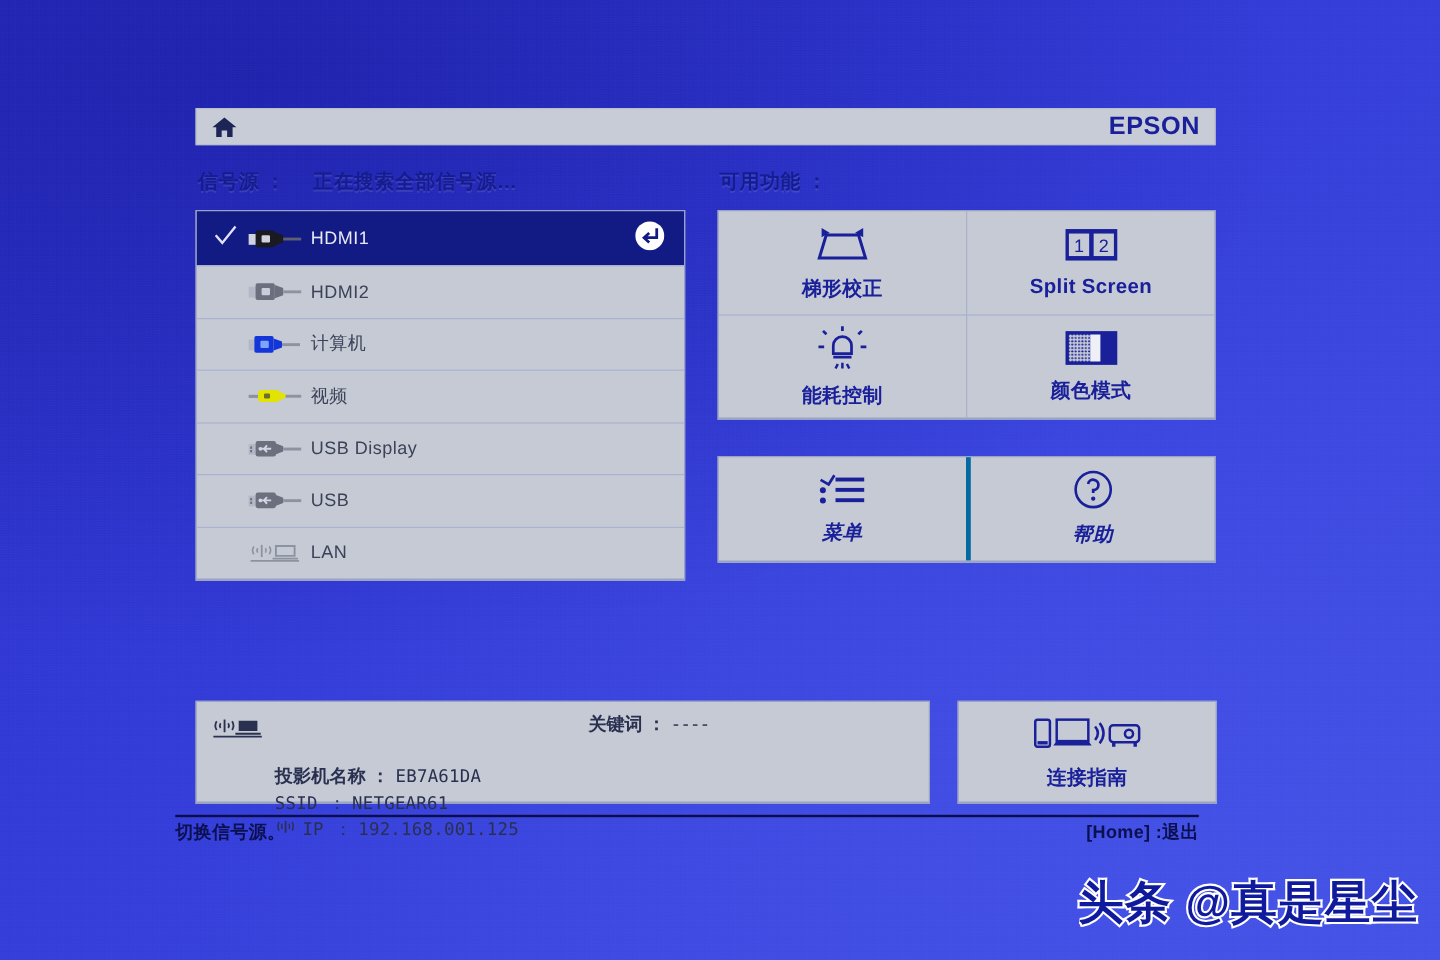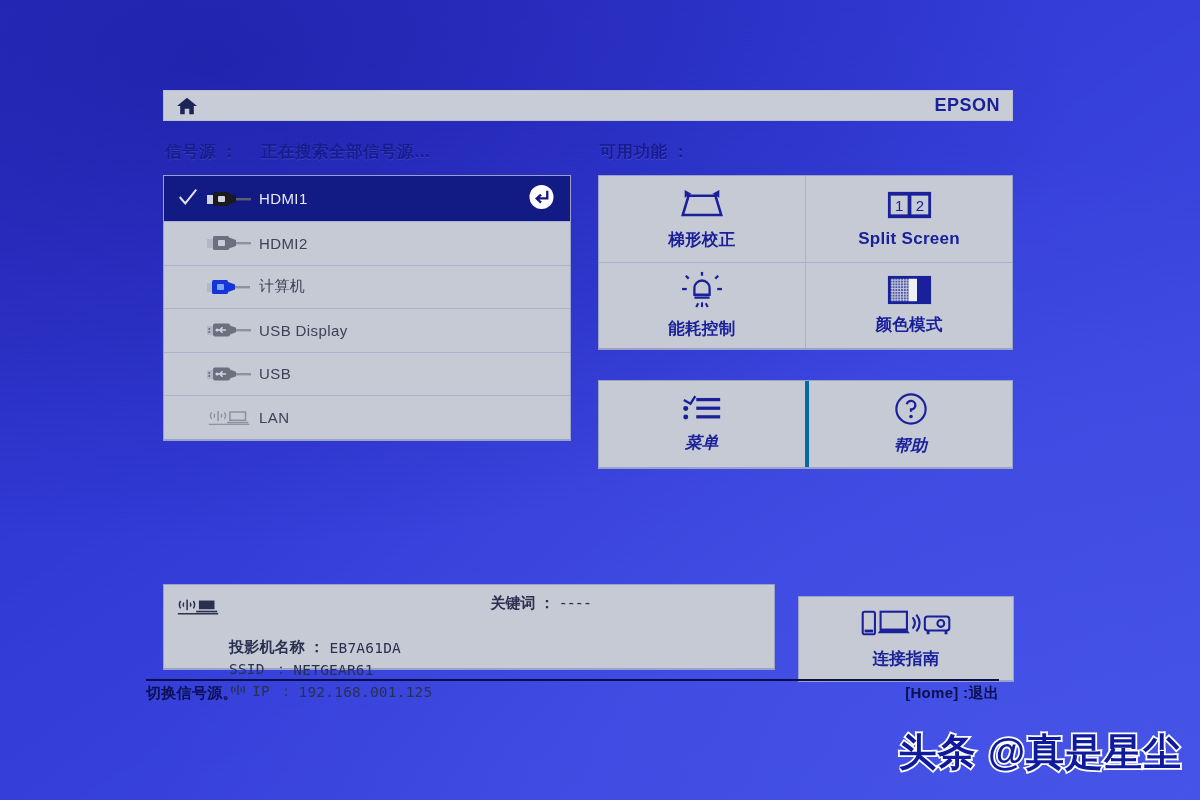--- a/index.html
+++ b/index.html
@@ -29,21 +29,21 @@
   #osd { position:absolute; left:163px; top:90px; width:850px; }
 
   
   .header {
     height:31px; background:#c8ccd6; display:flex; align-items:center;
     justify-content:space-between; padding:0 6px 0 12px;
     border:1px solid #b9bfcc;
   }
   .home-ico { width:22px; height:20px; }
   .epson {
-    color:#19209a; font-weight:bold; font-size:18px; letter-spacing:.5px;
+    color:#19209a; font-weight:bold; font-size:21px; letter-spacing:.5px;
     padding-right:6px; font-family:"Liberation Sans", sans-serif;
   }
 
   
   .section-label {
     color:#151c8e; font-size:16.5px; font-weight:bold; letter-spacing:.5px;
     text-shadow:0 1px 0 rgba(255,255,255,.10);
   }
 
   .columns { display:flex; gap:27px; margin-top:0; }
@@ -112,21 +112,21 @@
   }
   .info-line .cn { font-family:"Liberation Sans", sans-serif; font-size:15px; font-weight:bold; }
   .kw {
     margin-left:58px; font-size:15px; color:#2a3050; font-weight:bold;
     font-family:"Liberation Sans", sans-serif;
   }
   .kw .dashes { font-family:"DejaVu Sans Mono", monospace; font-weight:normal; letter-spacing:-1px; }
   .guide-box {
     width:216px; height:86px; background:#c5cad4;
     border:1px solid #9aa3c4; border-bottom-width:2px;
-    display:flex; flex-direction:column; align-items:center; justify-content:center; gap:5px;margin-top:12px;
+    display:flex; flex-direction:column; align-items:center; justify-content:center; gap:5px;
   }
 
   
   .footer {
     position:absolute; left:146px; top:679px; width:853px;
     border-top:2px solid #0a0d4a;
     display:flex; justify-content:space-between; align-items:flex-start;
     padding-top:3px;
   }
   .footer-text { font-size:15px; color:#0b1050; font-weight:bold; letter-spacing:.3px; }
@@ -212,20 +212,32 @@
                 <rect x="0" y="5" width="6" height="9" fill="#b3b8c6"></rect>
                 <rect x="5" y="2" width="16" height="14" rx="1.5" fill="#1436d8"></rect>
                 <path d="M21 4 L28 6.5 L28 11.5 L21 14 Z" fill="#1436d8"></path>
                 <rect x="10" y="6" width="7" height="6" rx="1" fill="#7fa3f7"></rect>
                 <rect x="28" y="8" width="15" height="2.4" fill="#8d92a0"></rect>
               </svg>
             </span>
             <span class="src-label">计算机</span>
           </div>
 
+          <div class="src-row">
+            <span class="src-ico">
+              <svg viewBox="0 0 48 18" width="48" height="18">
+                <rect x="0" y="8" width="9" height="2.6" fill="#8d92a0"></rect>
+                <rect x="8" y="4" width="18" height="10" rx="2.5" fill="#e3e300"></rect>
+                <path d="M26 5.5 L31 7.4 L31 10.6 L26 12.5 Z" fill="#e3e300"></path>
+                <rect x="13" y="7" width="5" height="4" rx="1" fill="#6b6f2e"></rect>
+                <rect x="31" y="8" width="13" height="2.4" fill="#8d92a0"></rect>
+              </svg>
+            </span>
+            <span class="src-label">视频</span>
+          </div>
 
           <div class="src-row">
             <span class="src-ico">
               <svg viewBox="0 0 48 18" width="48" height="18">
                 <rect x="0" y="5" width="6" height="9" fill="#b3b8c6"></rect>
                 <rect x="1.5" y="7" width="1.6" height="2" fill="#6b6f7e"></rect>
                 <rect x="1.5" y="10" width="1.6" height="2" fill="#6b6f7e"></rect>
                 <rect x="6" y="2.5" width="17" height="13" rx="2" fill="#6b6f7e"></rect>
                 <path d="M23 4.5 L29 6.8 L29 11.2 L23 13.5 Z" fill="#6b6f7e"></path>
                 <path d="M10 9 L19 9 M13 9 L15.5 6.2 M13 9 L15.5 11.8" stroke="#d2d6e0" stroke-width="1.6" fill="none"></path>

